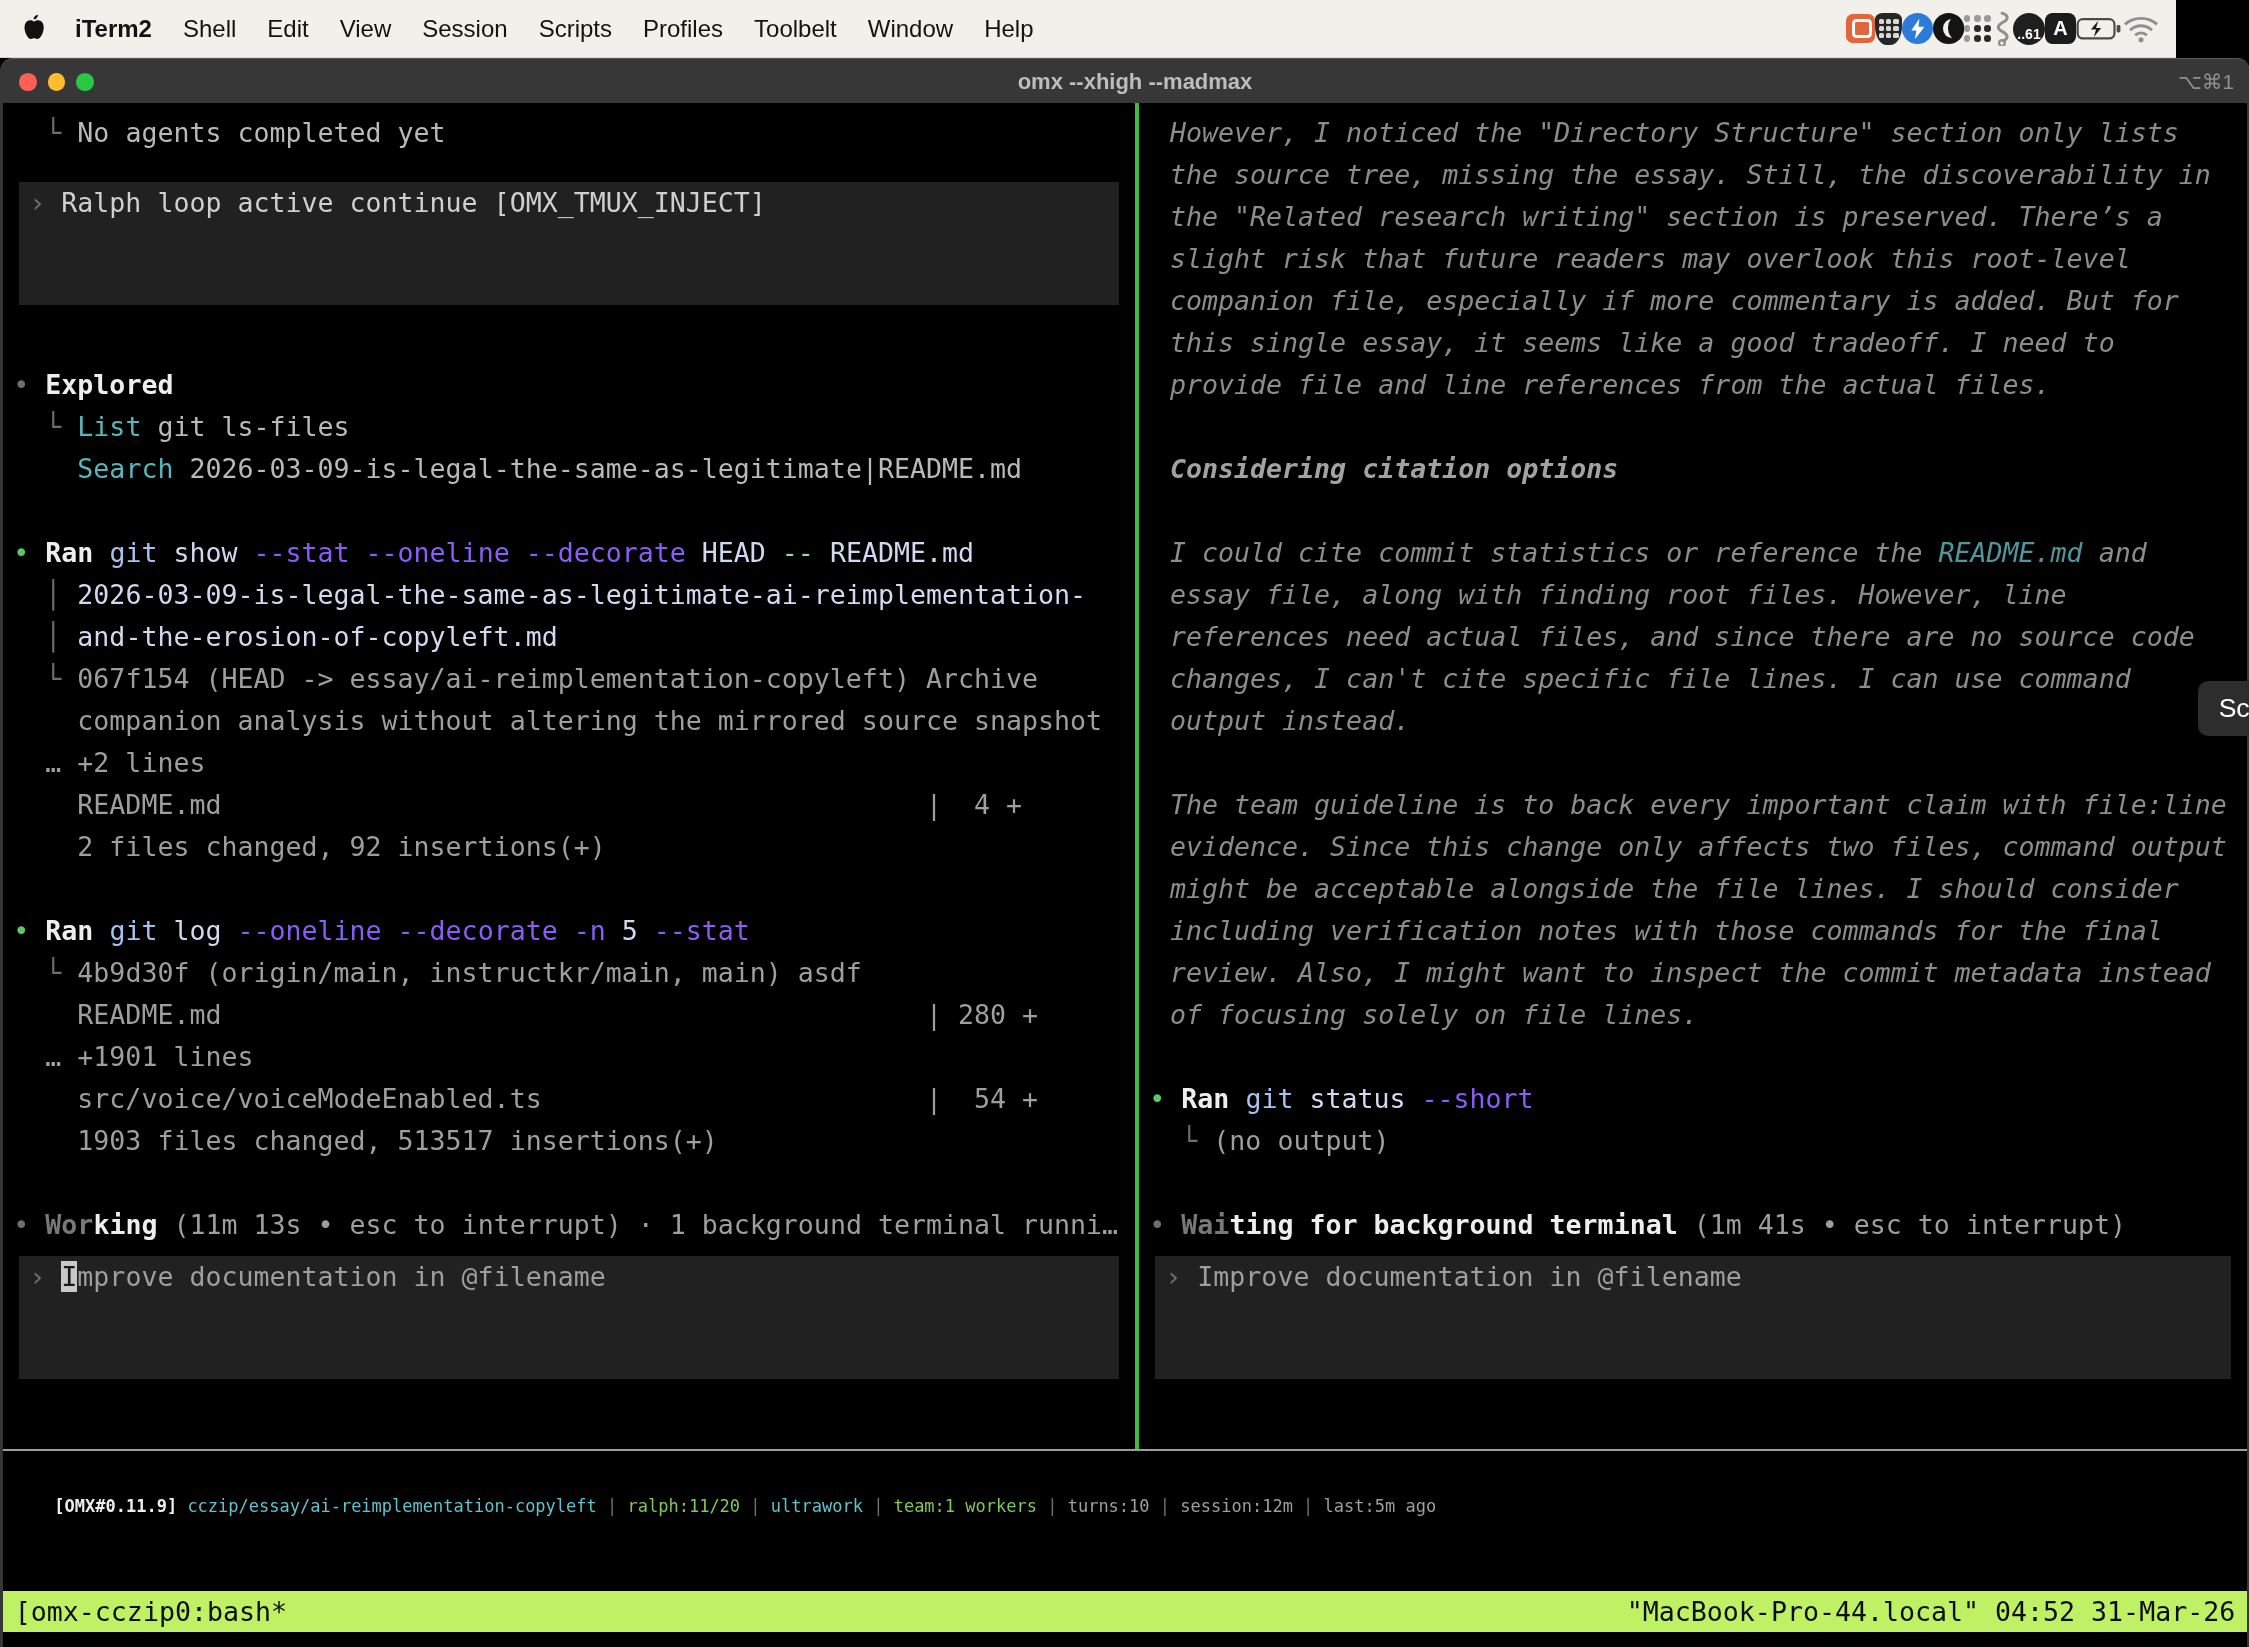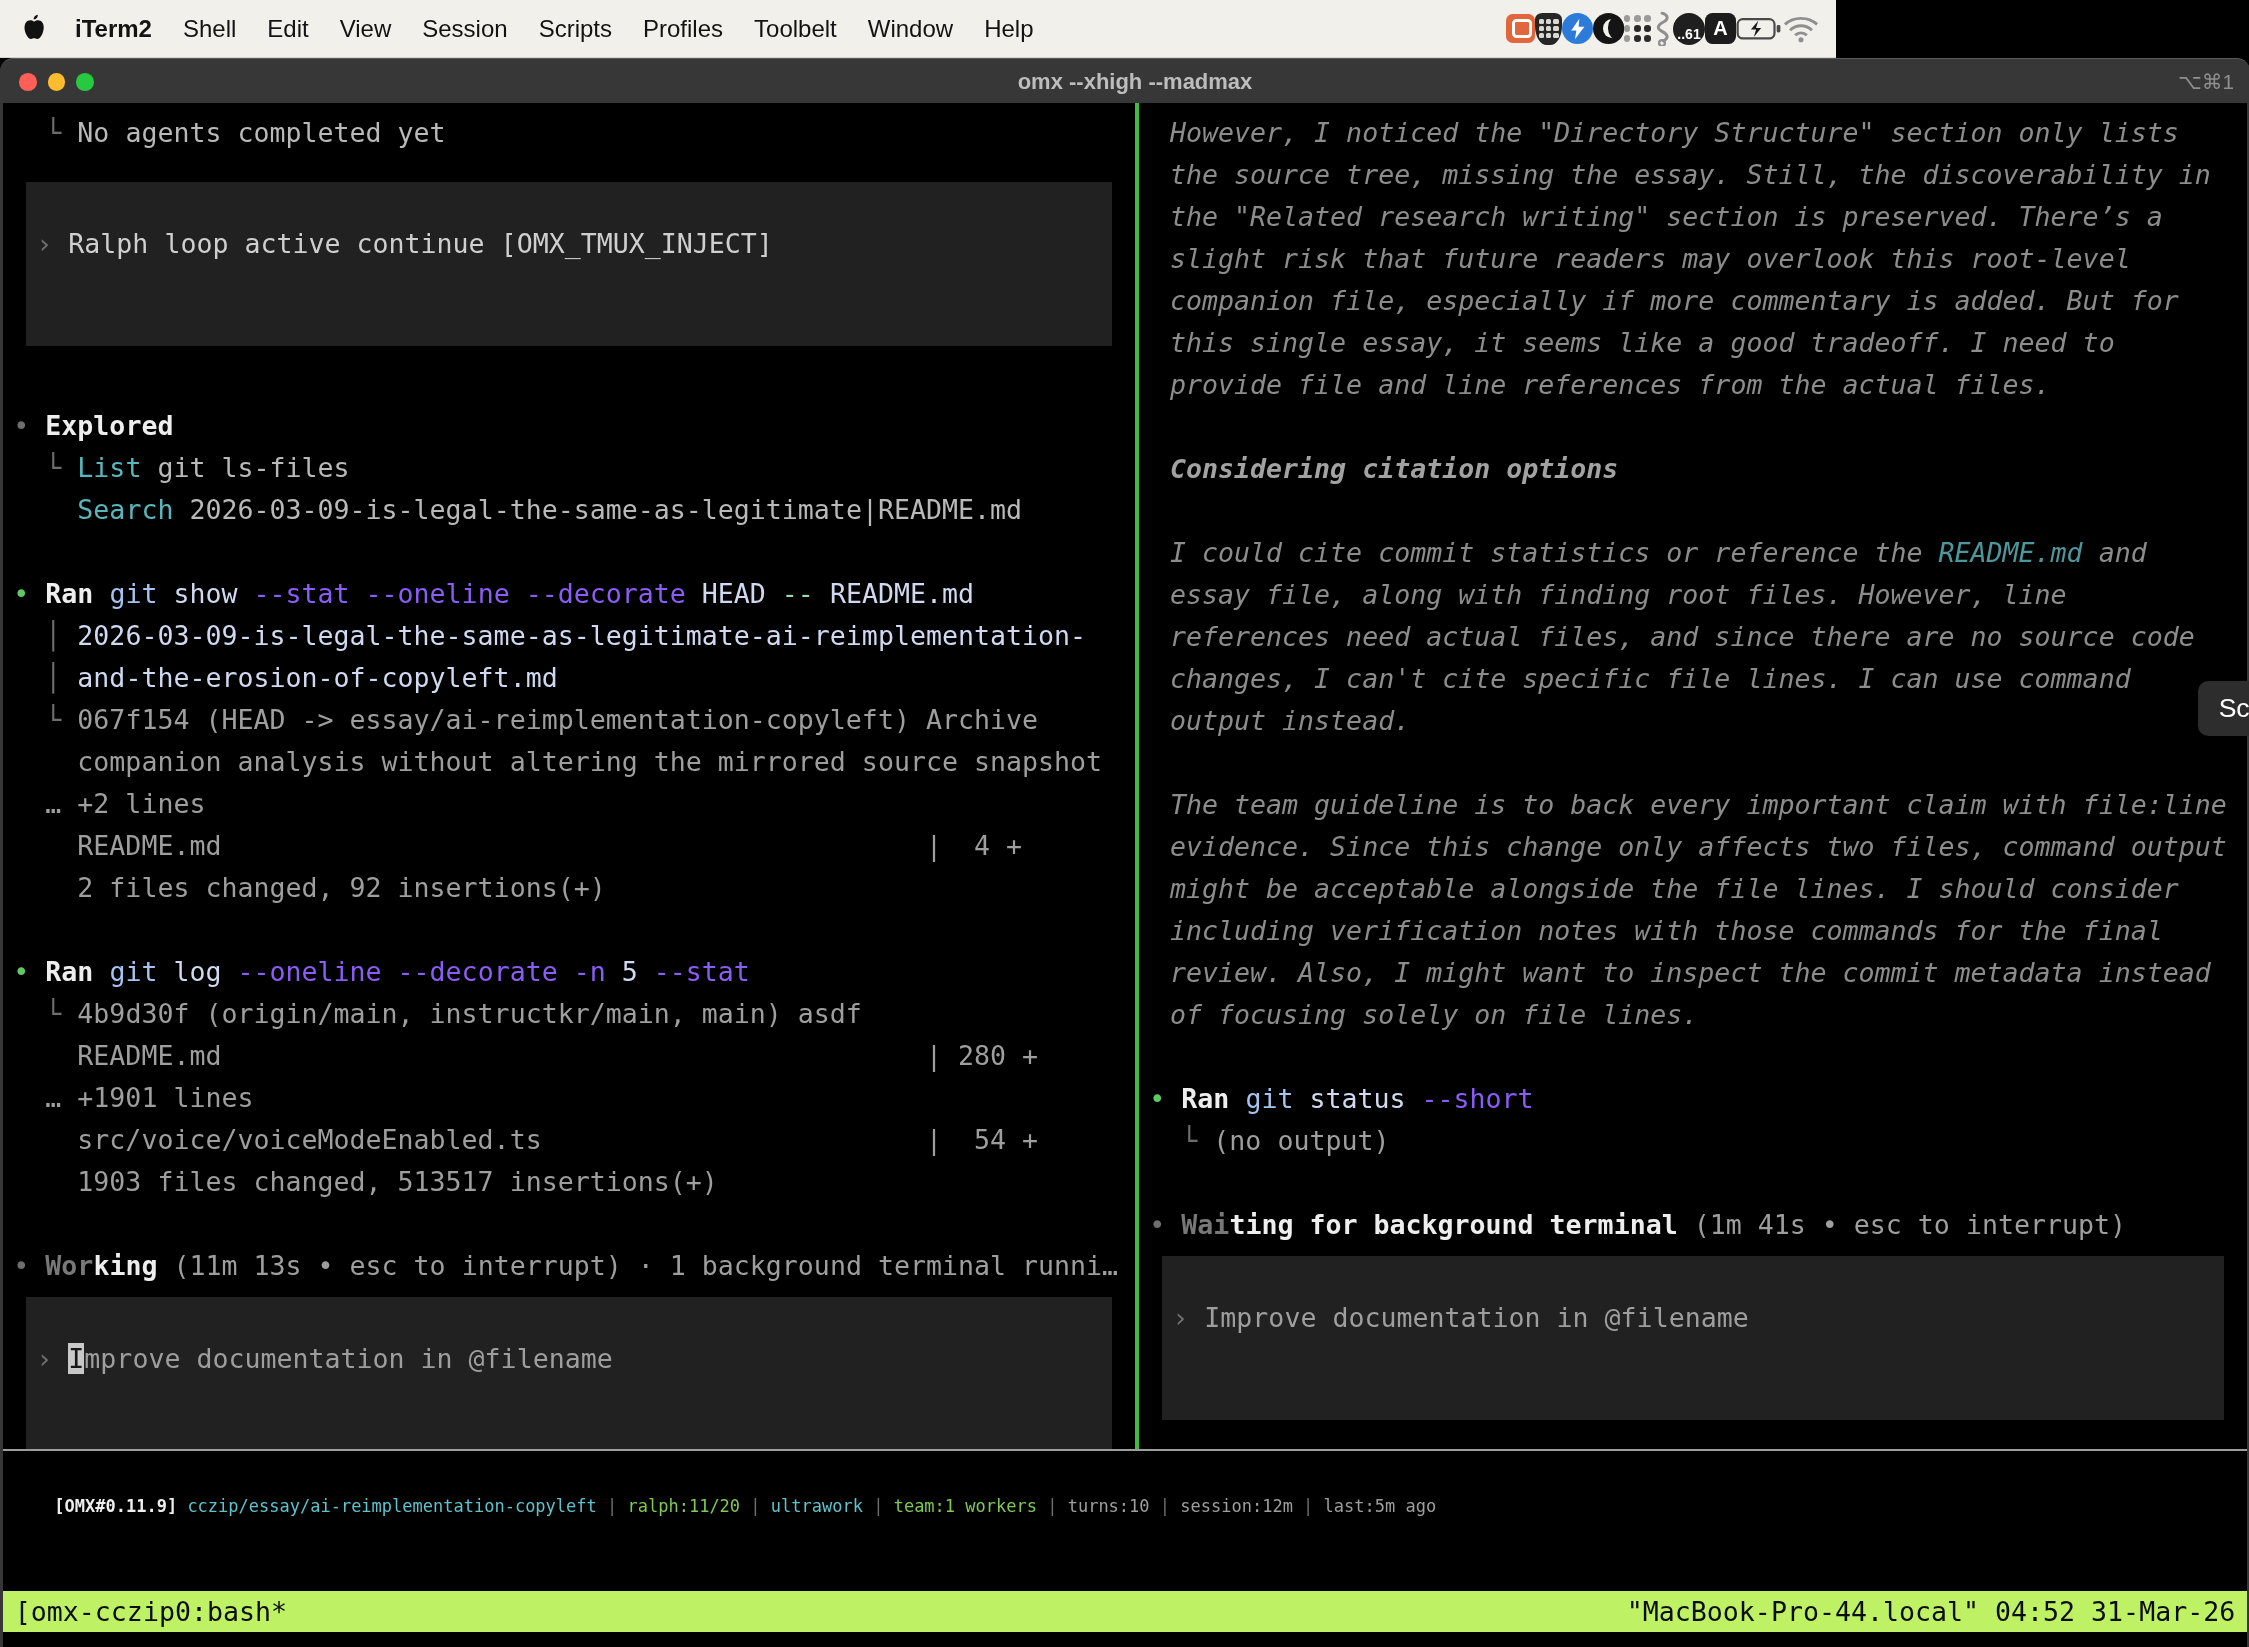--- a/index.html
+++ b/index.html
@@ -1,19 +1,19 @@
 <!DOCTYPE html>
 <html style="font-size:11.8px"><head>
 <meta charset="utf-8">
 <style>
   html,body{margin:0;padding:0;background:#000;}
   body{width:2250px;height:1648px;position:relative;overflow:hidden;font-family:"Liberation Sans",sans-serif;}
 
   
-  .menubar{position:absolute;left:0;top:0;width:1836px;height:58px;background:#f1f0ea;border-bottom:0.7px solid #d5d4cf;display:flex;align-items:center;box-sizing:border-box;padding:0 16px 0 22px;}
+  .menubar{position:absolute;left:0;top:0;width:2176px;height:58px;background:#f1f0ea;border-bottom:0.7px solid #d5d4cf;display:flex;align-items:center;box-sizing:border-box;padding:0 16px 0 22px;}
   .apple{width:25px;height:29.5px;margin-right:28px;flex:0 0 auto;}
   .mitems{display:flex;gap:31px;align-items:center;}
   .mitem{font-size:24px;color:#131313;white-space:nowrap;}
   .mitem.bold{font-weight:bold;}
   .mspacer{flex:1;}
   .micons{display:flex;align-items:center;}
   .mi{height:38px;display:flex;align-items:center;justify-content:center;}
   .ic-chat{width:29.5px;height:29.5px;border-radius:6.6px;background:#e2663d;position:relative;}
   .ic-chat::after{content:"";position:absolute;left:5.9px;top:5.2px;width:14.8px;height:13.3px;border:3px solid #fff;border-radius:4.4px;background:transparent;}
   .ic-chat::before{content:"";position:absolute;left:5.9px;bottom:1.5px;width:0;height:0;border-left:6.6px solid #e2663d;border-top:6.6px solid transparent;z-index:2;}
@@ -43,21 +43,21 @@
   .pane{position:absolute;top:0;height:1346px;overflow:hidden;font-family:"DejaVu Sans Mono","Liberation Mono",monospace;font-size:26.6px;}
   .pane-left{left:0;width:1132px;}
   .pane-right{left:1136px;width:1108px;}
   .vdivider{position:absolute;left:1132px;top:0;width:3.7px;height:1346px;background:#3ebc3e;}
   .hsep{position:absolute;left:0;right:0;top:1346px;height:2.2px;background:#9e9e9e;}
 
   .tl{height:42px;line-height:42px;white-space:pre;padding-left:10.3px;overflow:hidden;}
   .para{padding-left:31px;}
   .stl{padding-left:42px;}
 
-  .ibox{margin:0 23px;background:#212121;height:123px;padding-top:41px;box-sizing:content-box;}
+  .ibox{margin:0 16px;background:#212121;height:123px;box-sizing:content-box;}
   .box1{margin-top:28px;}
   .after-box1{margin-top:59px;}
   .box2{margin-top:10.3px;}
   .statusline{margin-top:22px;}
   .pane-pad{height:8.9px;}
 
   .c-dim{color:#6e6e6e;}
   .c-g{color:#9e9e9e;}
   .c-g2{color:#b9b9b9;}
   .c-g3{color:#cfcfcf;}

